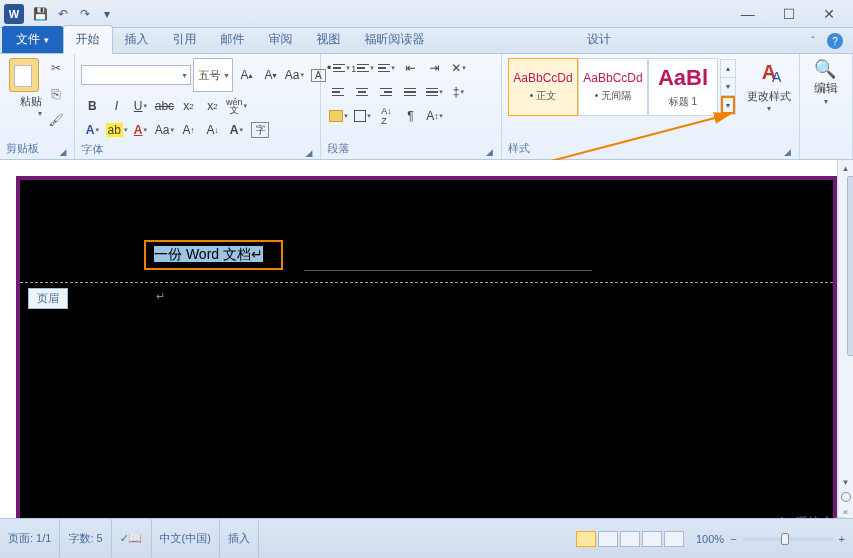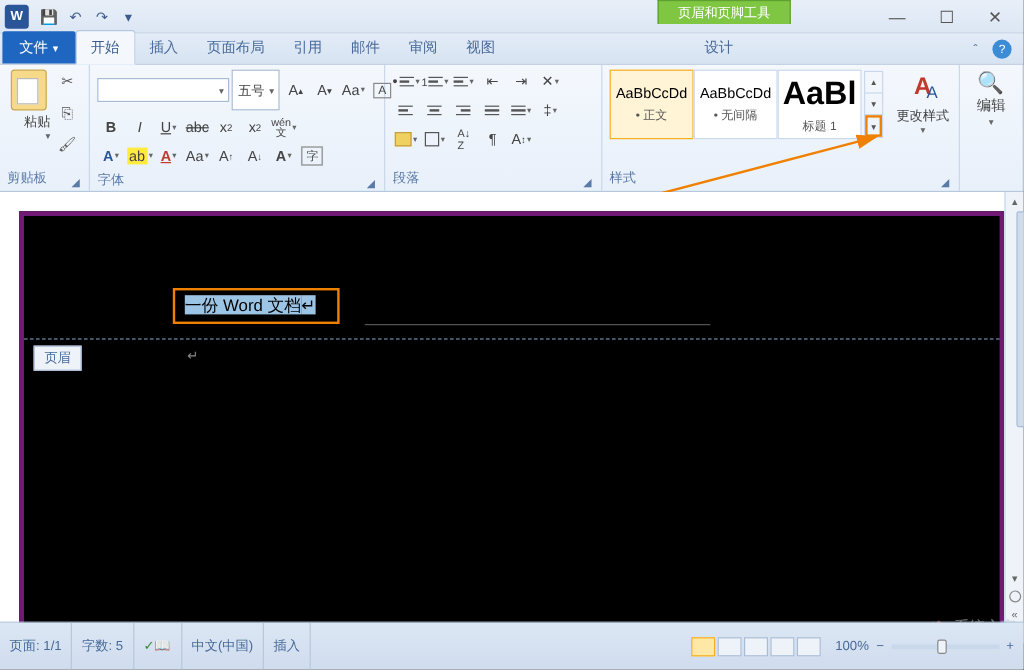--- a/index.html
+++ b/index.html
@@ -73,22 +73,22 @@
 .bullets::before { content: "•"; margin-right: 2px; }
 .numlist::before { content: "1"; font-size: 9px; margin-right: 1px; }
 .shade { width: 14px; height: 12px; background: #f0d060; border: 1px solid #c0a040; }
 .borders { width: 12px; height: 12px; border: 1px solid #555; }
 .sortaz { font-size: 9px; }
 
 
 .styles-body { display: flex; align-items: center; gap: 0; }
 .style-item { border: 1px solid #c9d8eb; width: 70px; height: 58px; display: flex; flex-direction: column; align-items: center; justify-content: center; cursor: pointer; background: #fff; }
 .style-item.sel { border: 1px solid #f5b020; background: #fff4d6; }
-.style-prev { font-size: 12px; color: #000000; text-align: right; }
-.style-prev.big { font-size: 27px; font-weight: bold; }
+.style-prev { font-size: 12px; color: #be185d; text-align: right; }
+.style-prev.big { font-size: 22px; font-weight: bold; }
 .style-lbl { font-size: 10px; color: #555; margin-top: 4px; }
 .style-scroll { display: flex; flex-direction: column; border: 1px solid #c9d8eb; margin-left: 2px; }
 .style-scroll div { width: 14px; height: 18px; display: flex; align-items: center; justify-content: center; font-size: 8px; cursor: pointer; border-bottom: 1px solid #c9d8eb; color: #555; }
 .style-scroll div:last-child { border-bottom: none; border: 2px solid #f08000; }
 .change-style { width: 50px; text-align: center; cursor: pointer; margin-left: 8px; }
 .change-style .csicon { width: 30px; height: 28px; margin: 0 auto; position: relative; }
 .change-style .csicon .aa { font-size: 20px; font-weight: bold; color: #c0392b; }
 .change-style .csicon .aa2 { font-size: 14px; color: #2a5699; position: absolute; left: 18px; top: 8px; }
 .change-style .lbl { font-size: 11px; }
 
@@ -133,39 +133,36 @@
 <body>
 
 <div class="titlebar">
   <div class="wicon">W</div>
   <div class="qat">
     <div class="qbtn">💾</div>
     <div class="qbtn">↶</div>
     <div class="qbtn">↷</div>
     <div class="qbtn">▾</div>
   </div>
-  <div class="contextual-tab">
-    <div class="ctx-title">页眉和页脚工具</div>
-  </div>
   <div class="winbtns">
     <span>—</span>
     <span>☐</span>
     <span>✕</span>
   </div>
 </div>
 
 <div class="tabsrow">
   <div class="file-tab">文件</div>
   <div class="tab active">开始</div>
   <div class="tab">插入</div>
-  <div class="tab">页面布局</div>
   <div class="tab">引用</div>
   <div class="tab">邮件</div>
   <div class="tab">审阅</div>
   <div class="tab">视图</div>
+  <div class="tab">福昕阅读器</div>
   <div class="ctx-tab">设计</div>
   <div class="helpicons">
     <span class="up">ˆ</span>
     <span class="q">?</span>
   </div>
 </div>
 
 <div class="ribbon">
 
   <div class="group" style="width:76px">

